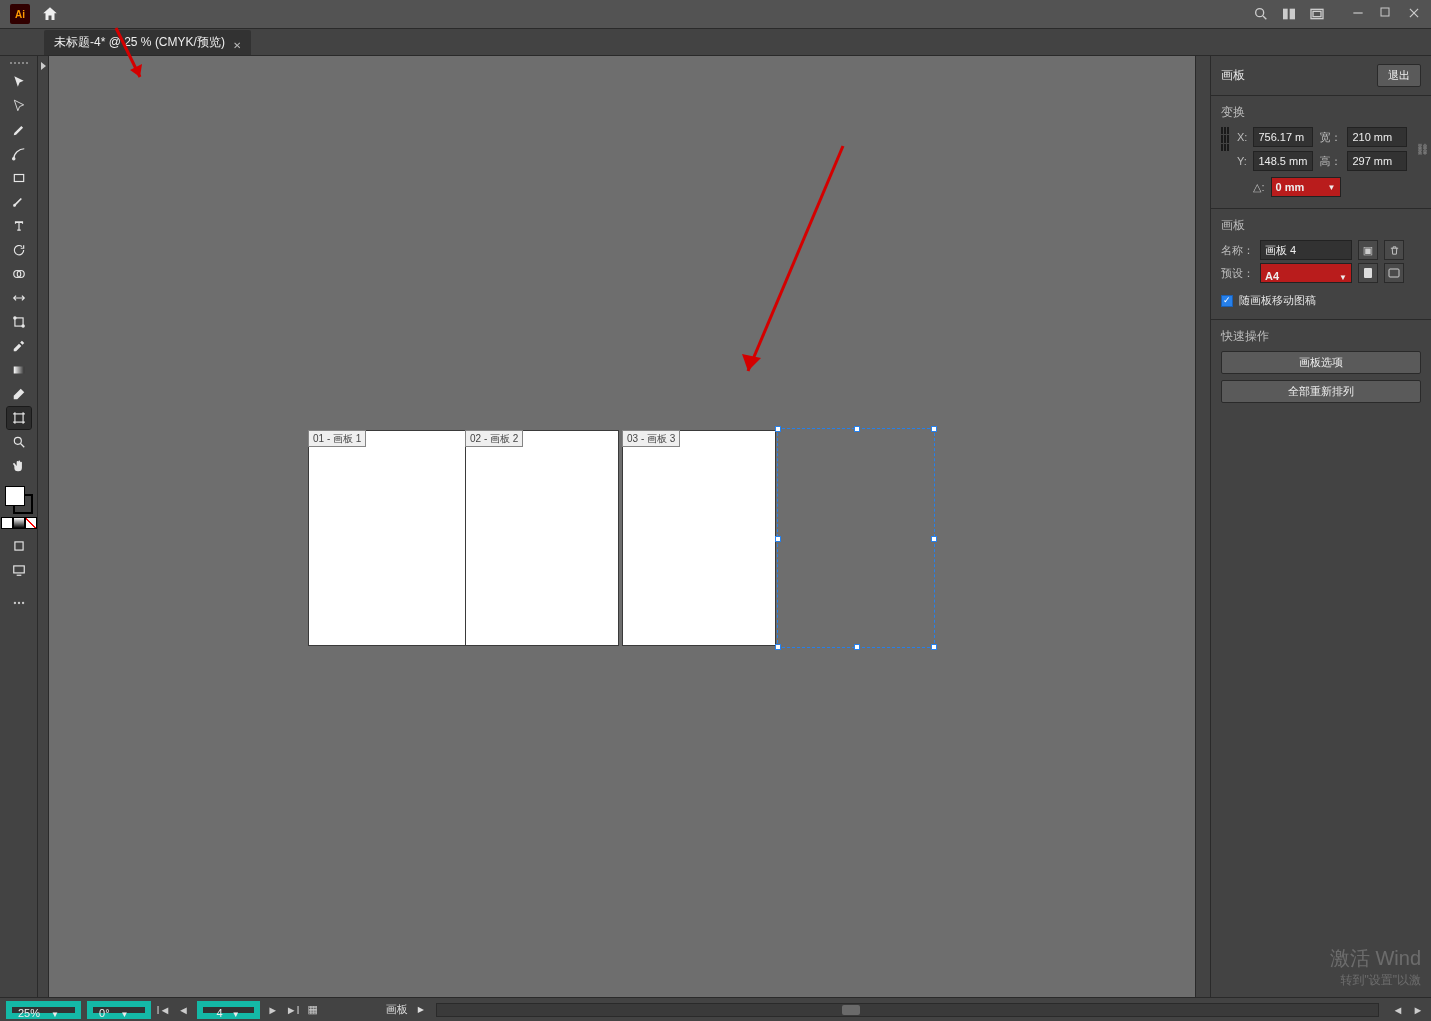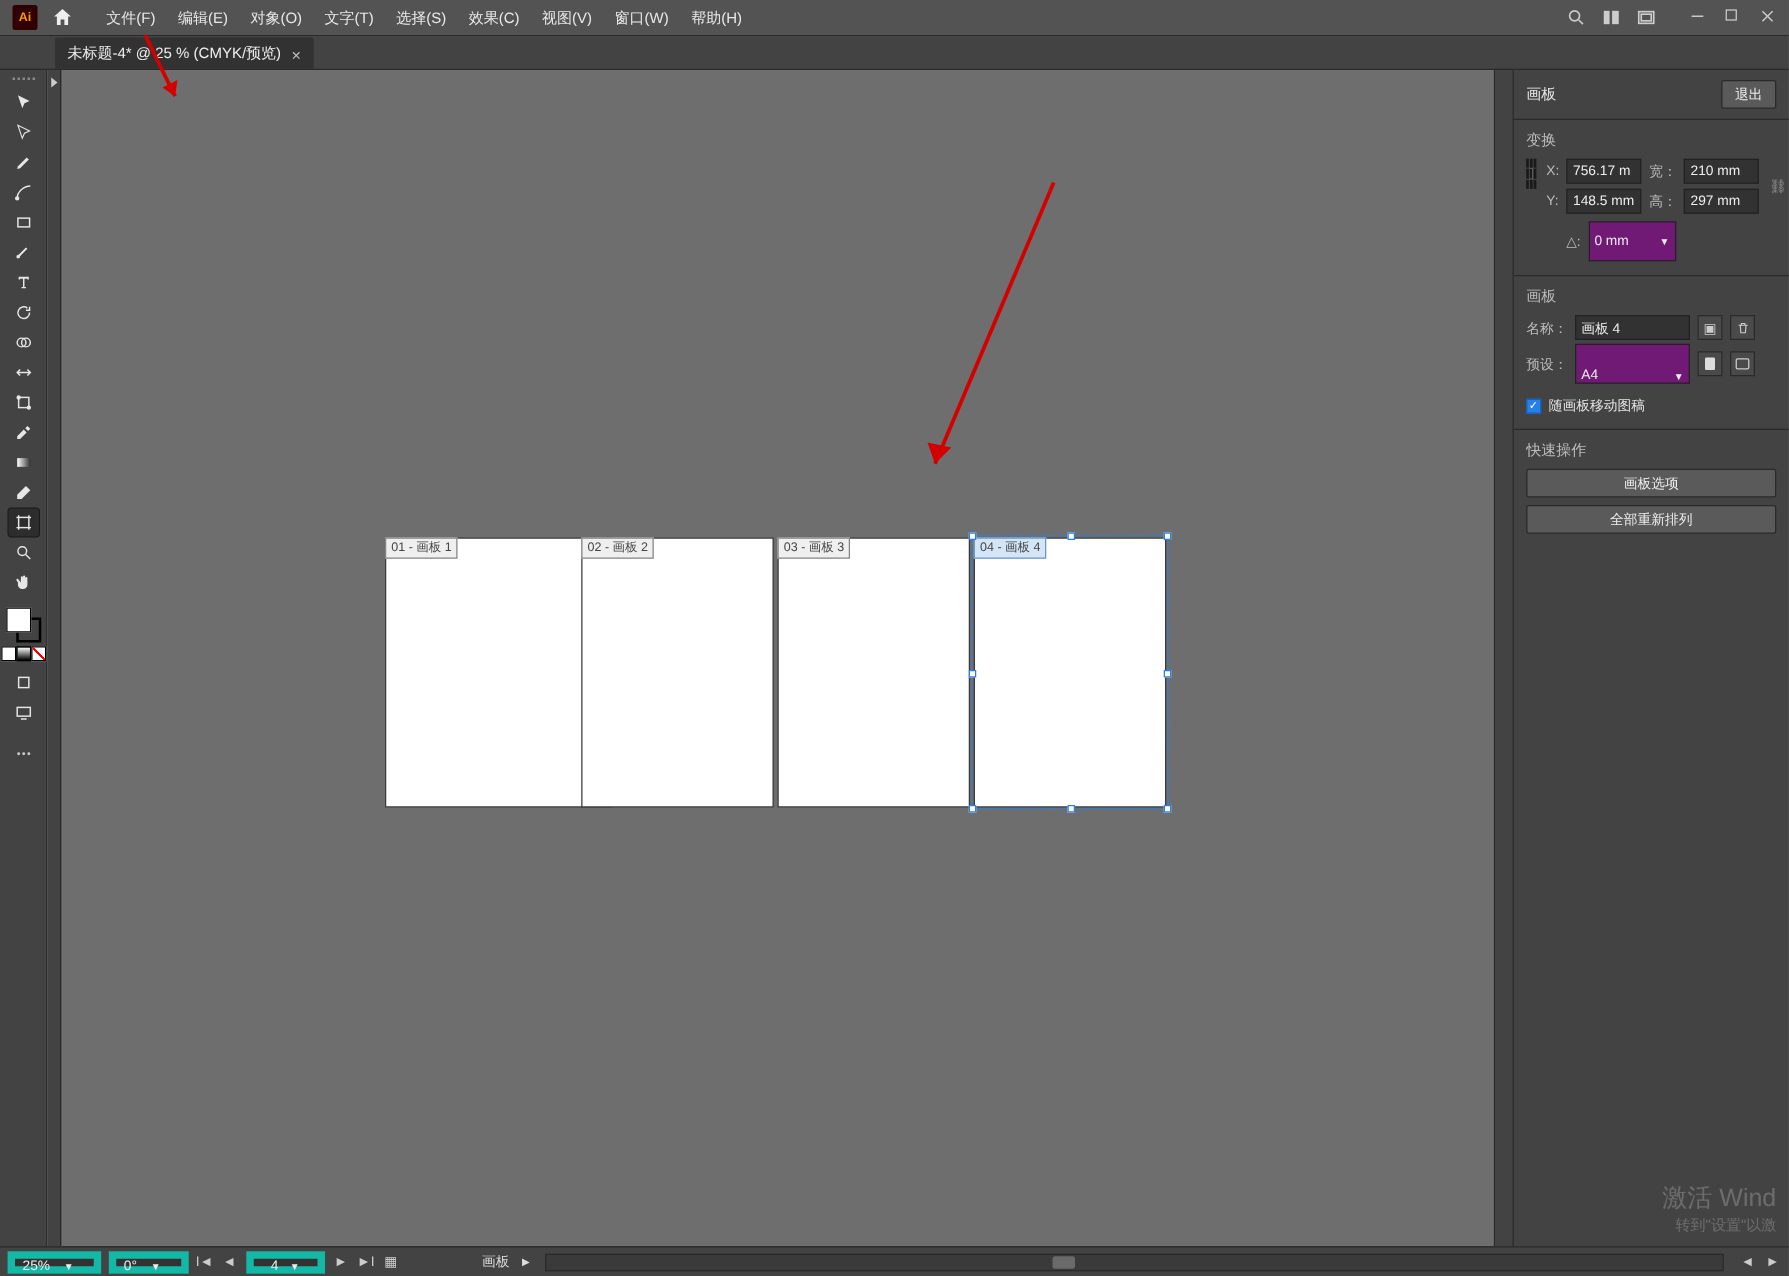--- a/index.html
+++ b/index.html
@@ -44,21 +44,21 @@
 .p-tabrow .dots{ position:absolute; right:-4px; top:-18px; color:#b8b8b8; font-size:14px; cursor:pointer;}
 .p-section{ padding:8px 10px; border-bottom:1px solid #2a2a2a;}
 .p-head{ display:flex; align-items:center; justify-content:space-between; color:#e8e8e8; font-size:12px;}
 .btn{ background:#5a5a5a; color:#eee; border:1px solid #2a2a2a; padding:3px 10px; font-size:11px; border-radius:2px; cursor:pointer;}
 .btn.wide{ flex:1; text-align:center; }
 .lbl{ color:#bdbdbd; font-size:11px;}
 .sect-title{ color:#bdbdbd; font-size:12px; margin-bottom:6px; display:block;}
 .frow{ display:flex; align-items:center; gap:6px; margin:3px 0;}
 .finput{ background:#323232; border:1px solid #222; color:#eee; height:20px; padding:0 4px; font-size:11px; width:60px;}
 .finput.lg{ width:92px;}
-.fsel{ background:#701a75; border:1px solid #222; color:#eee; height:32px; padding:0 4px; font-size:11px; width:92px;}
+.fsel{ background:#b91c1c; border:1px solid #222; color:#eee; height:20px; padding:0 4px; font-size:11px; width:92px;font-weight:bold;}
 .icbtn{ width:20px; height:20px; background:#4a4a4a; border:1px solid #2a2a2a; display:flex; align-items:center; justify-content:center; cursor:pointer; color:#ccc; font-size:11px;}
 .transform-grid{ display:grid; grid-template-columns:auto 1fr auto 1fr; gap:4px 6px; align-items:center;}
 .ref9{ width:24px; height:24px; display:grid; grid-template-columns:repeat(3,1fr); grid-template-rows:repeat(3,1fr); gap:1px;}
 .ref9 span{ background:#2b2b2b; border:1px solid #1a1a1a;}
 .ref9 span.on{ background:#fff;}
 .qa-row{ display:flex; gap:6px; margin-top:4px;flex-direction:column;}
 .chk{ width:12px; height:12px; background:#2680eb; border:1px solid #1a5fb4; position:relative;}
 .chk::after{content:"✓"; color:#fff; font-size:9px; position:absolute; left:1px; top:-1px;}
 .statusbar{ position:absolute; left:0; right:0; bottom:0; height:24px; background:#434343; border-top:1px solid #2a2a2a; display:flex; align-items:center; padding:0 6px; gap:6px; color:#ddd; font-size:11px;}
 .sb-sel{ background:#323232; border:6px solid #14b8a6; color:#eee; height:18px; padding:0 16px 0 6px; font-size:11px; position:relative;}
@@ -72,31 +72,20 @@
 </head>
 <body>
 
 <div class="titlebar">
   <div class="ai-logo">Ai</div>
   <span class="home-btn">
     <svg viewBox="0 0 24 24" width="18" height="18" fill="#eee">
         <path d="M12 3l9 8h-3v9h-4v-6h-4v6H6v-9H3z"></path>
       </svg>
   </span>
-  <div class="menu">
-    <span class="menu-item">文件(F)</span>
-    <span class="menu-item">编辑(E)</span>
-    <span class="menu-item">对象(O)</span>
-    <span class="menu-item">文字(T)</span>
-    <span class="menu-item">选择(S)</span>
-    <span class="menu-item">效果(C)</span>
-    <span class="menu-item">视图(V)</span>
-    <span class="menu-item">窗口(W)</span>
-    <span class="menu-item">帮助(H)</span>
-  </div>
   <div class="win-controls">
     <span class="ic">
         <svg viewBox="0 0 24 24" width="16" height="16" fill="none" stroke="#ccc" stroke-width="2">
           <circle cx="10" cy="10" r="6"></circle>
           <line x1="15" y1="15" x2="20" y2="20"></line>
         </svg>
       </span>
     <span class="ic">
         <svg viewBox="0 0 24 24" width="16" height="16" fill="#ccc">
           <rect x="3" y="4" width="7" height="16"></rect>
@@ -272,23 +261,20 @@
       </div>
 
     <div class="artboard" style="left:271px;top:375px;width:180px;height:214px">
       <div class="ab-label">01 - 画板 1</div>
     </div>
     <div class="artboard" style="left:428px;top:375px;width:152px;height:214px">
       <div class="ab-label">02 - 画板 2</div>
     </div>
     <div class="artboard" style="left:585px;top:375px;width:152px;height:214px">
       <div class="ab-label">03 - 画板 3</div>
-    </div>
-    <div class="artboard ab-sel" style="left:742px;top:375px;width:152px;height:214px">
-      <div class="ab-label">04 - 画板 4</div>
     </div>
 
     <div class="sel-box" style="left:739px;top:372px;width:158px;height:220px">
       <div class="sel-handle" style="left:-3px;top:-3px"></div>
       <div class="sel-handle" style="left:76px;top:-3px"></div>
       <div class="sel-handle" style="right:-3px;top:-3px"></div>
       <div class="sel-handle" style="left:-3px;top:107px"></div>
       <div class="sel-handle" style="right:-3px;top:107px"></div>
       <div class="sel-handle" style="left:-3px;bottom:-3px"></div>
       <div class="sel-handle" style="left:76px;bottom:-3px"></div>

